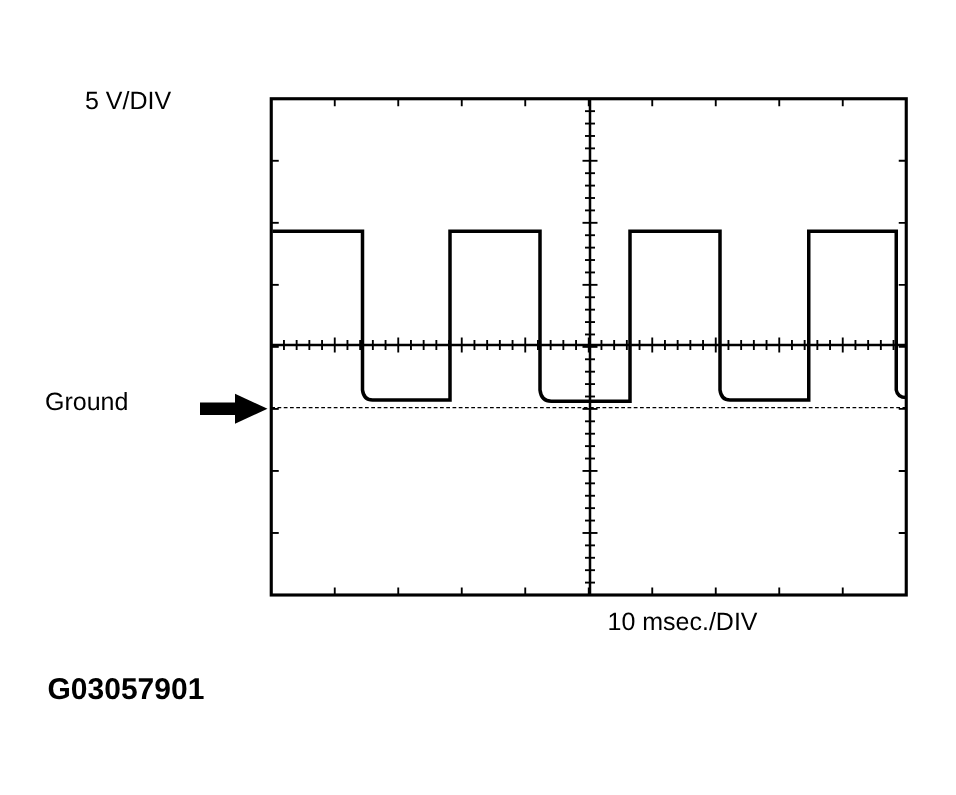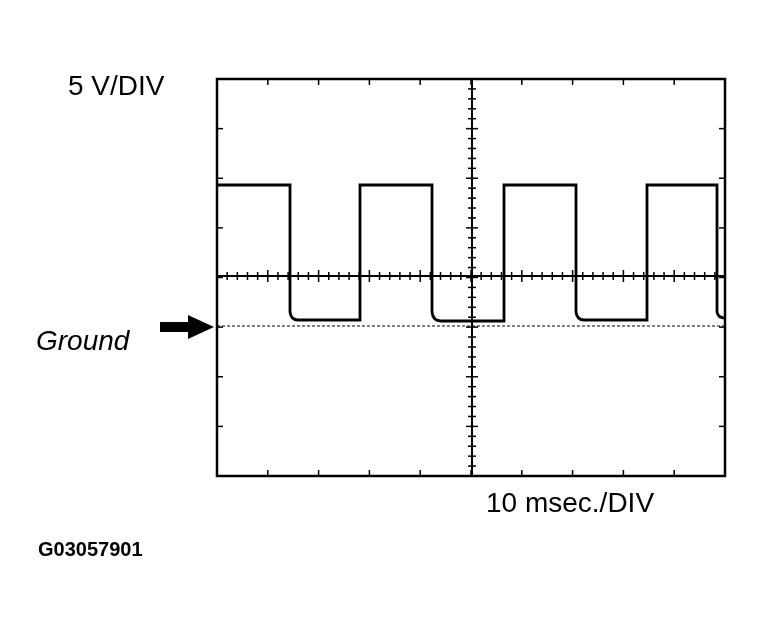--- a/index.html
+++ b/index.html
@@ -1,21 +1,21 @@
 <!DOCTYPE html>
 <html><head>
 <meta charset="utf-8">
 <style>
   html,body{margin:0;padding:0;background:#fff;}
   body{width:765px;height:636px;position:relative;overflow:hidden;font-family:"Liberation Sans",sans-serif;color:#000;}
-  .lbl{position:absolute;font-size:28px;white-space:nowrap;}
+  .lbl{position:absolute;font-size:20px;white-space:nowrap;}
   #vdiv{left:68px;top:70px;}
   #tdiv{left:486px;top:487px;}
-  #ground{left:36px;top:325px;font-style:italic;}
-  #code{left:38px;top:538px;font-size:20px;font-weight:bold;}
+  #ground{left:36px;top:311px;}
+  #code{left:38px;top:538px;font-size:24px;font-weight:bold;}
   svg{position:absolute;left:0;top:0;}
 </style>
 </head>
 <body>
 
 <svg width="765" height="636">
 
   <rect x="217" y="79" width="508" height="397" fill="none" stroke="#000" stroke-width="2.5"></rect>
 
   <line x1="217" y1="276" x2="725" y2="276" stroke="#000" stroke-width="2"></line>

